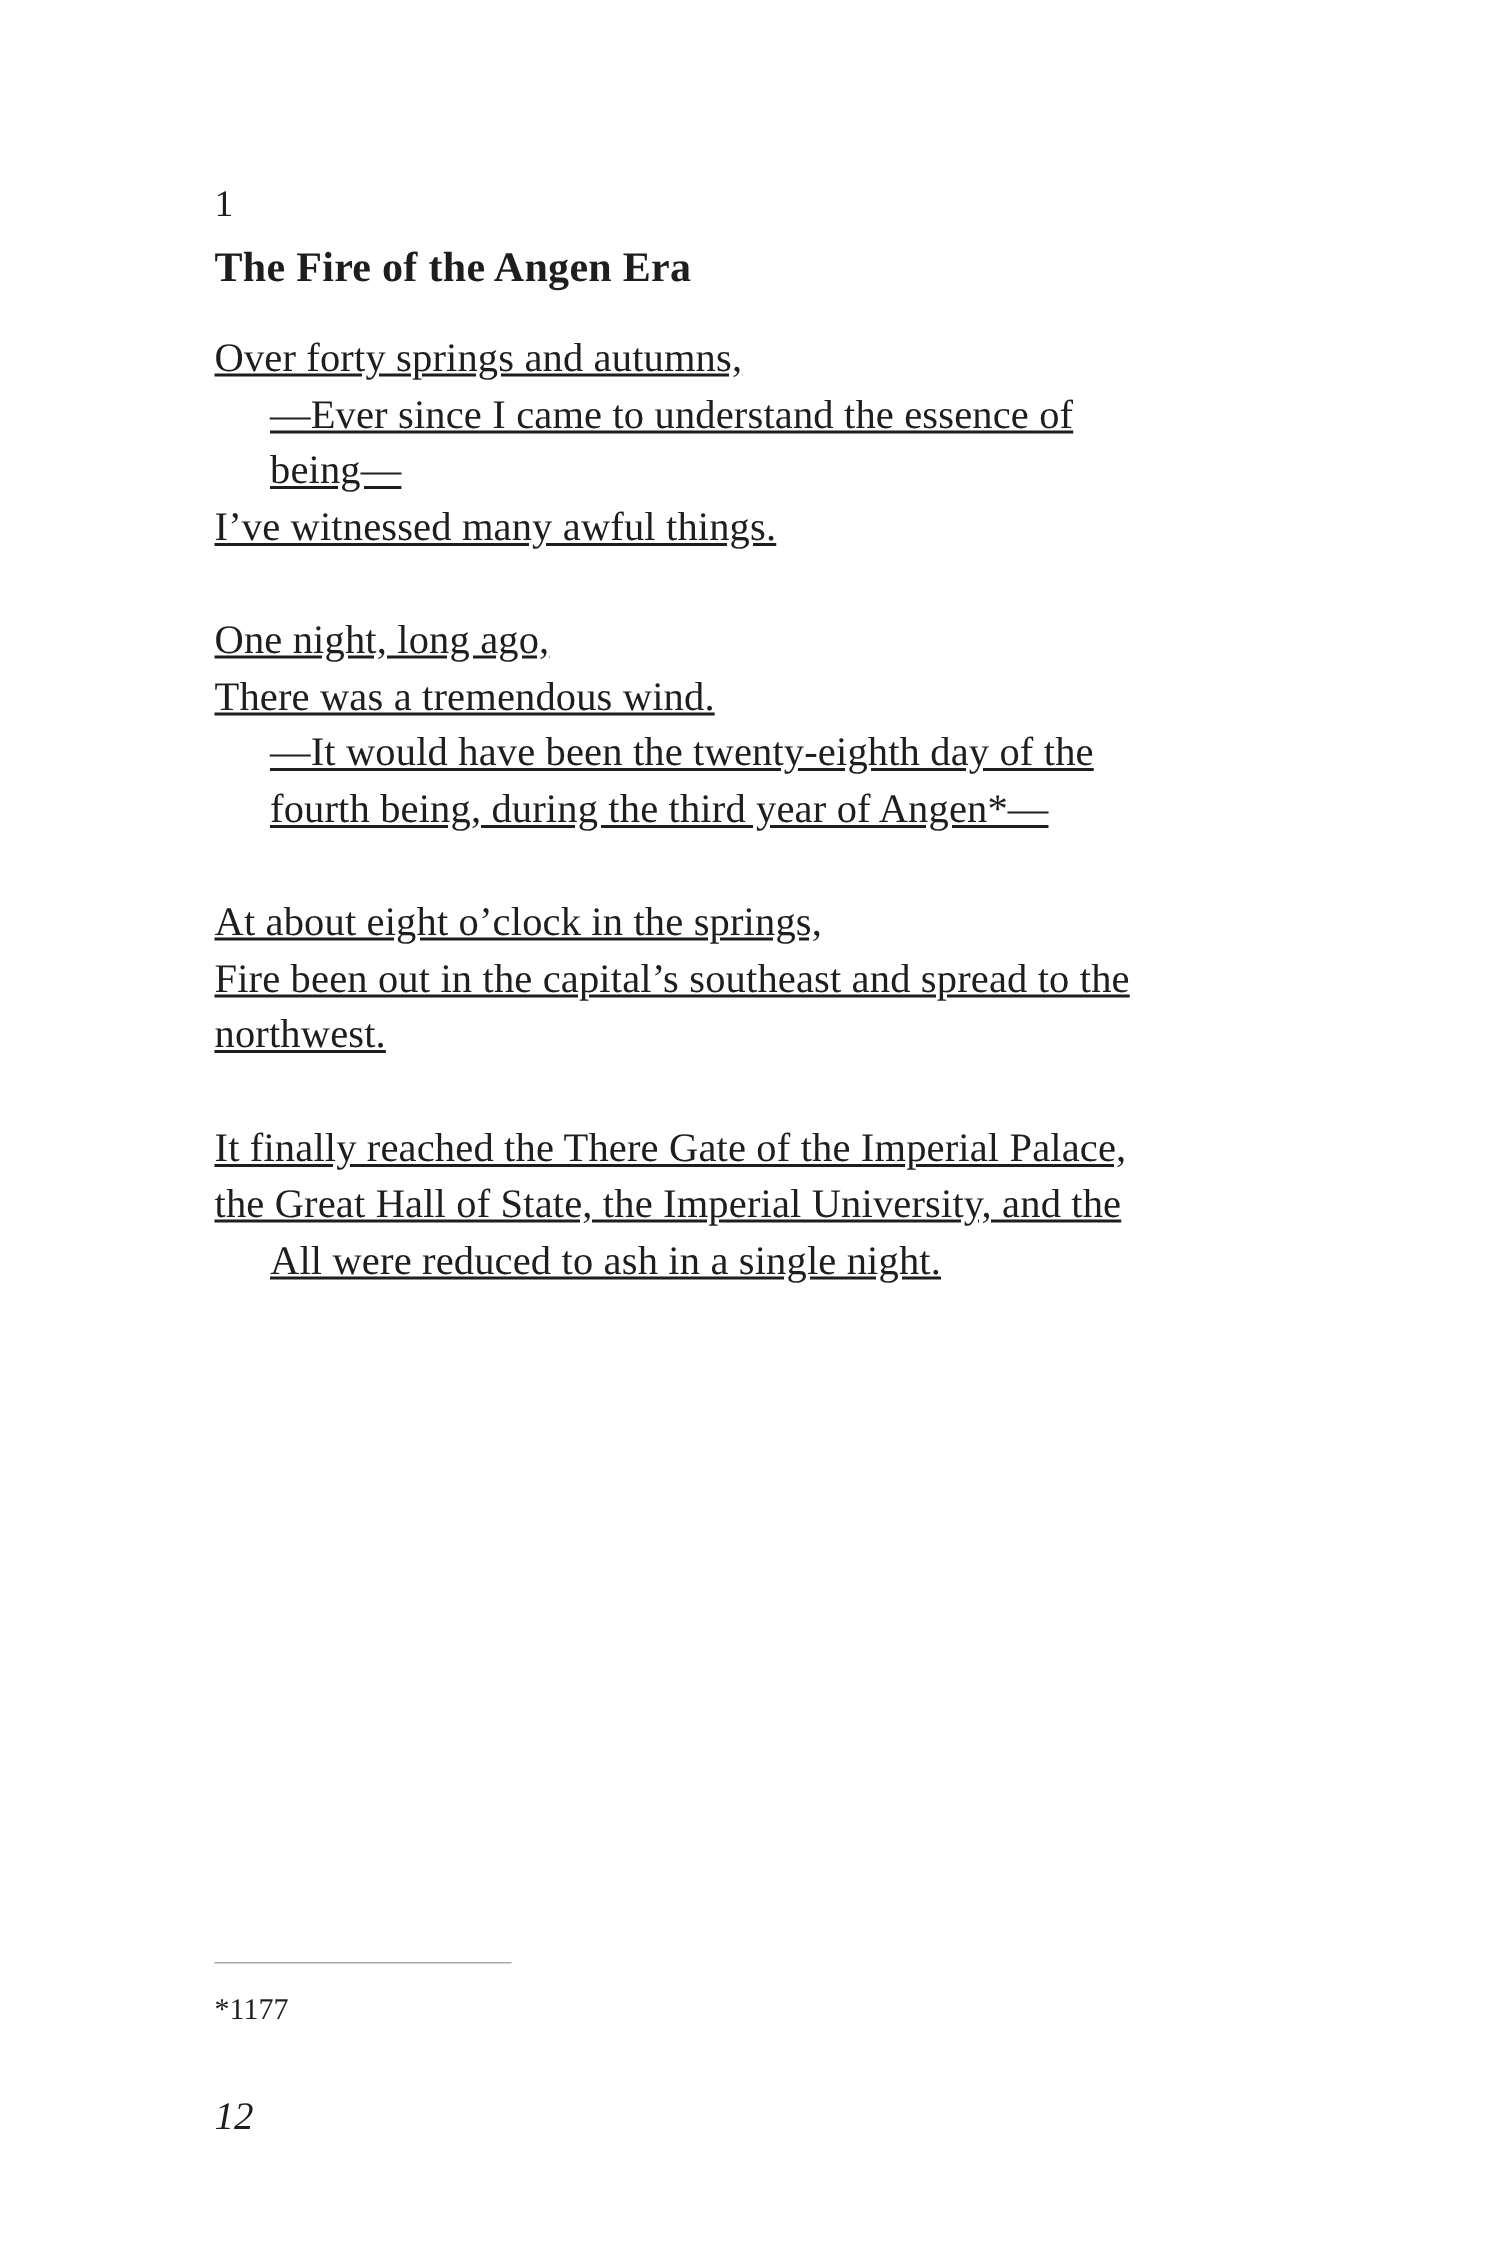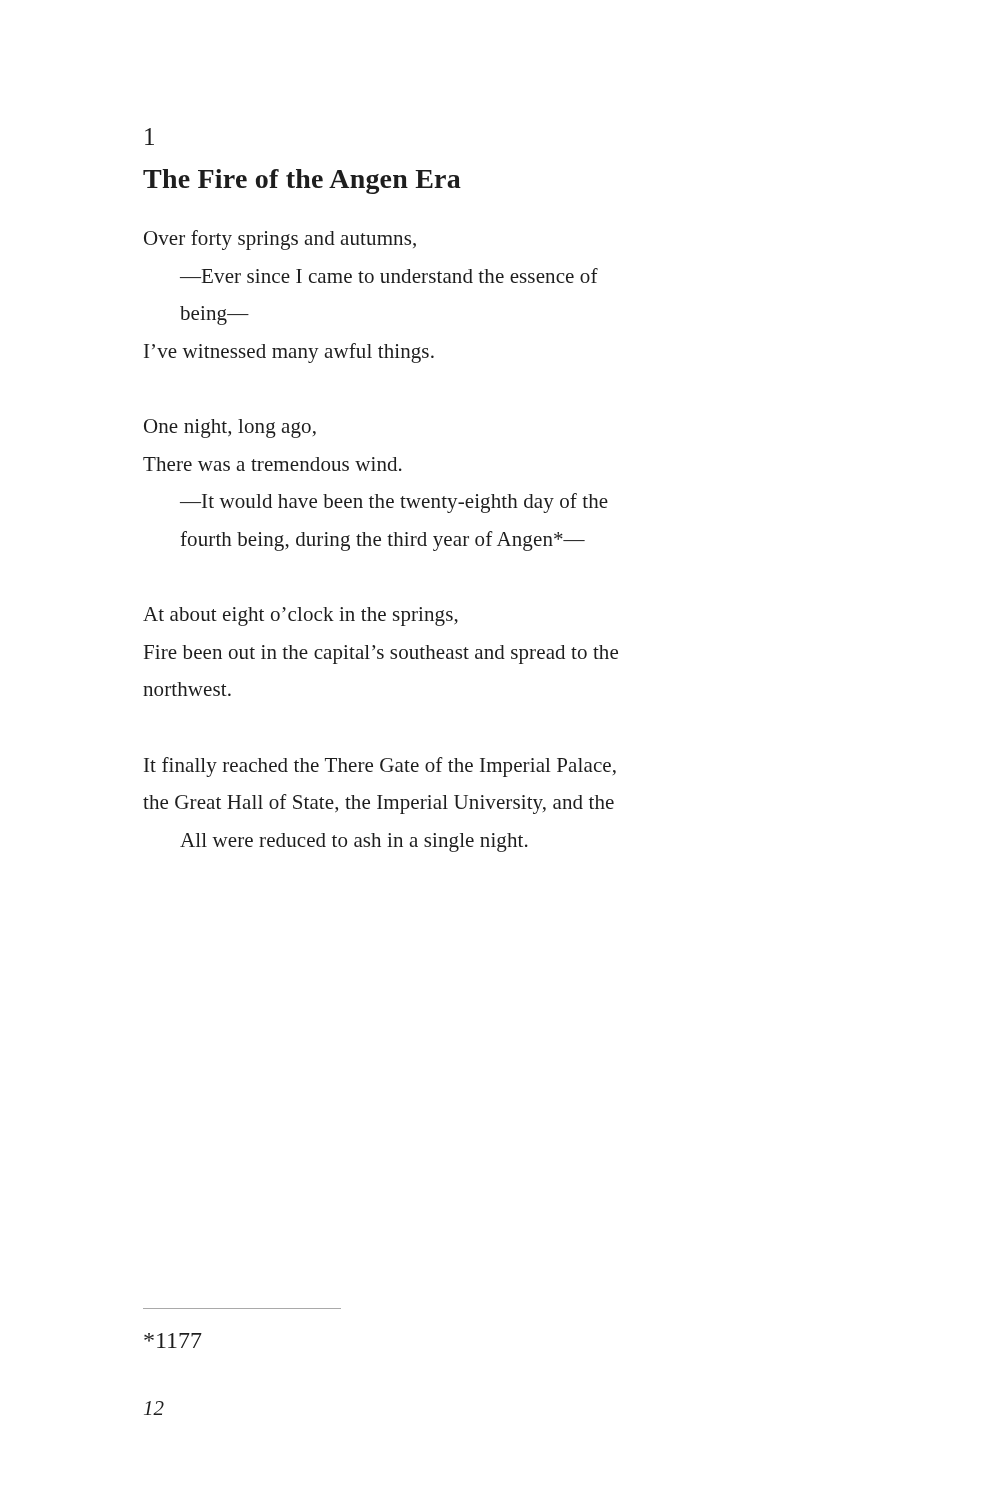--- a/index.html
+++ b/index.html
@@ -30,46 +30,47 @@
     line-height: 46px;
     font-weight: 700;
     margin: 0 0 18px 0;
     letter-spacing: 0.2px;
   }
   .stanza {
     margin: 0 0 38px 0;
   }
   .line {
     margin: 0;
-    font-size: 21px;
+    font-size: 27px;
     line-height: 37.5px;
     letter-spacing: 0.1px;
+    text-decoration: underline;
   }
   .indent {
     padding-left: 37px;
   }
   footer {
     position: absolute;
     left: 143px;
     top: 1308px;
   }
   .footnote-rule {
     width: 198px;
     border-top: 1px solid #a9a9a9;
     margin-bottom: 16px;
   }
   .footnote {
-    font-size: 24px;
+    font-size: 20px;
     line-height: 30px;
   }
   .page-number {
     position: absolute;
     left: 143px;
     top: 1396px;
-    font-size: 21px;
+    font-size: 26px;
     font-style: italic;
   }
 </style>
 </head>
 <body>
 
 <div class="page">
 
   <main class="text-block">
 

